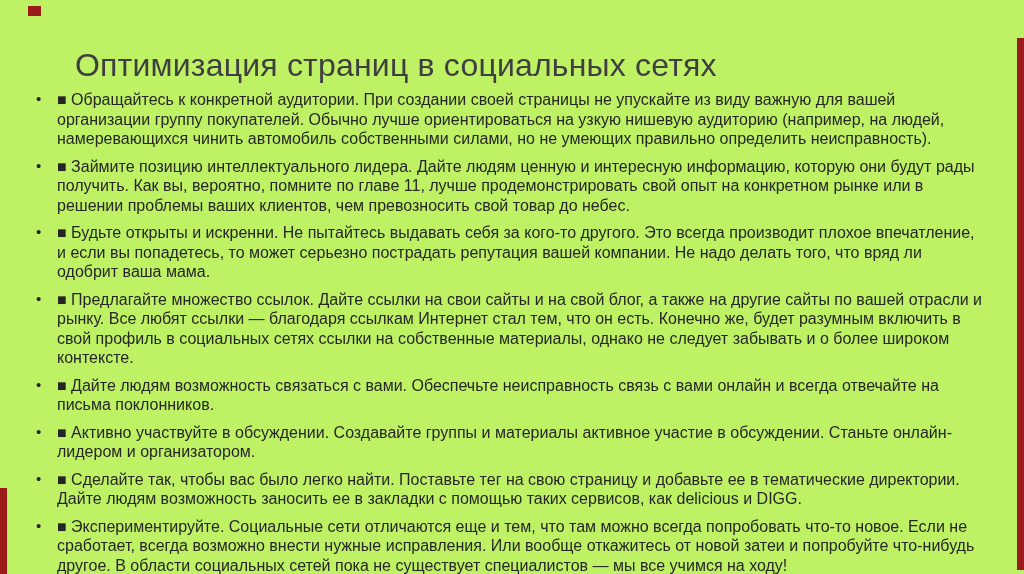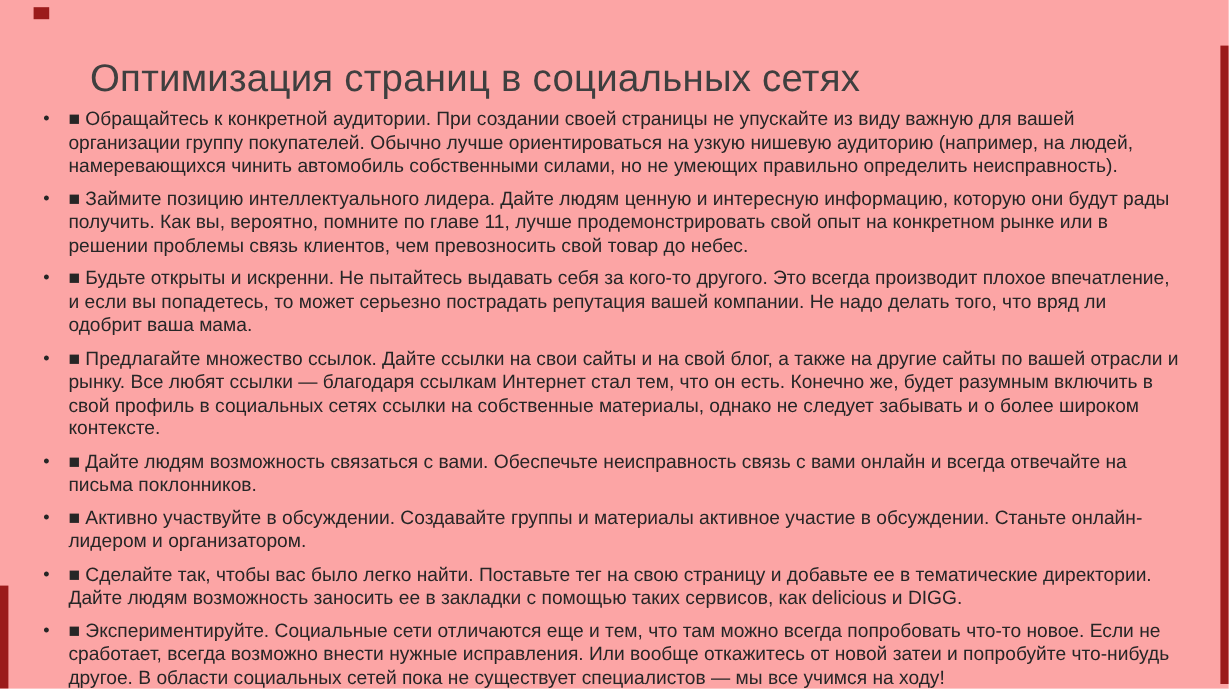--- a/index.html
+++ b/index.html
@@ -4,21 +4,21 @@
 <style>
   html, body {
     margin: 0;
     padding: 0;
     background: #ffffff;
   }
   .slide {
     position: relative;
     width: 1024px;
     height: 574px;
-    background: #fca5a5;
+    background: #bef264;
     overflow: hidden;
     font-family: "Liberation Sans", sans-serif;
   }
   .accent-square {
     position: absolute;
     left: 28px;
     top: 6px;
     width: 13px;
     height: 10px;
   }
@@ -87,21 +87,21 @@
 
   <h1 class="slide-title">Оптимизация страниц в социальных сетях</h1>
 
   <ul class="bullet-list">
     <li class="bullet-item">
       <span class="bullet-dot">•</span>
       <span class="bullet-text">■ Обращайтесь к конкретной аудитории. При создании своей страницы не упускайте из виду важную для вашей организации группу покупателей. Обычно лучше ориентироваться на узкую нишевую аудиторию (например, на людей, намеревающихся чинить автомобиль собственными силами, но не умеющих правильно определить неисправность).</span>
     </li>
     <li class="bullet-item">
       <span class="bullet-dot">•</span>
-      <span class="bullet-text">■ Займите позицию интеллектуального лидера. Дайте людям ценную и интересную информацию, которую они будут рады получить. Как вы, вероятно, помните по главе 11, лучше продемонстрировать свой опыт на конкретном рынке или в решении проблемы связь клиентов, чем превозносить свой товар до небес.</span>
+      <span class="bullet-text">■ Займите позицию интеллектуального лидера. Дайте людям ценную и интересную информацию, которую они будут рады получить. Как вы, вероятно, помните по главе 11, лучше продемонстрировать свой опыт на конкретном рынке или в решении проблемы ваших клиентов, чем превозносить свой товар до небес.</span>
     </li>
     <li class="bullet-item">
       <span class="bullet-dot">•</span>
       <span class="bullet-text">■ Будьте открыты и искренни. Не пытайтесь выдавать себя за кого-то другого. Это всегда производит плохое впечатление, и если вы попадетесь, то может серьезно пострадать репутация вашей компании. Не надо делать того, что вряд ли одобрит ваша мама.</span>
     </li>
     <li class="bullet-item">
       <span class="bullet-dot">•</span>
       <span class="bullet-text">■ Предлагайте множество ссылок. Дайте ссылки на свои сайты и на свой блог, а также на другие сайты по вашей отрасли и рынку. Все любят ссылки — благодаря ссылкам Интернет стал тем, что он есть. Конечно же, будет разумным включить в свой профиль в социальных сетях ссылки на собственные материалы, однако не следует забывать и о более широком контексте.</span>
     </li>
     <li class="bullet-item">

